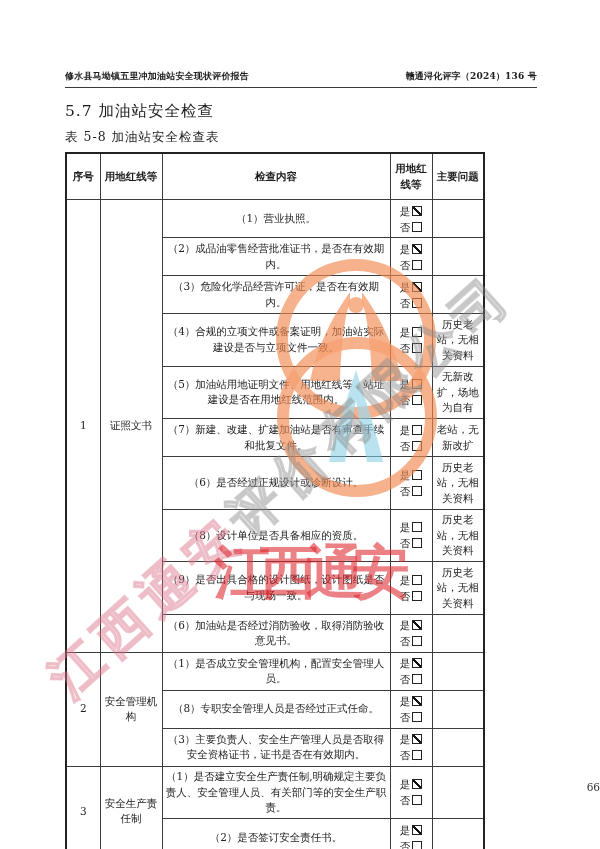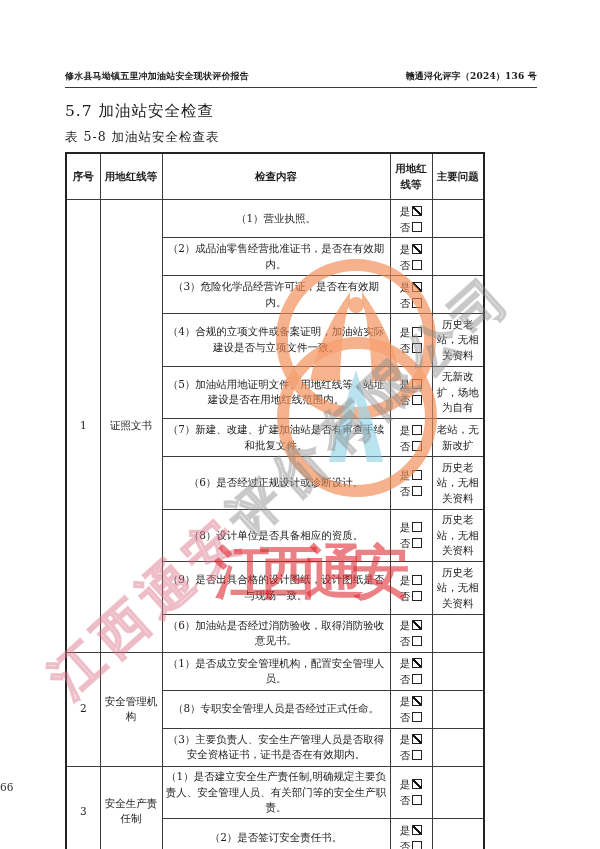--- a/index.html
+++ b/index.html
@@ -22,21 +22,21 @@
   table.insp th,table.insp td{border:1px solid #3c3c3c;font-size:10.5px;line-height:15.5px;
     padding:2.5px 3px;text-align:center;vertical-align:middle;word-break:break-all;}
   table.insp th{font-weight:700;padding:7px 2px;}
   col.col-no{width:34px;} col.col-item{width:62px;} col.col-content{width:228px;}
   col.col-result{width:42px;} col.col-problem{width:auto;}
   td.c-result{padding:2px 1px;}
   .res-line{white-space:nowrap;line-height:16px;}
   .cb{display:inline-block;width:8px;height:8px;border:1px solid #222;margin-left:2px;vertical-align:-1px;background:#fff;}
   .cb.checked{background:linear-gradient(45deg,transparent 38%,#111 38%,#111 62%,transparent 62%);}
 
-  .page-num{position:absolute;left:0;top:781px;width:600px;text-align:left;font-size:10.5px;color:#333;}
+  .page-num{position:absolute;left:0;top:781px;width:600px;text-align:right;font-size:10.5px;color:#333;}
 
   
   .wm{position:absolute;pointer-events:none;}
   .wm-seal{left:268px;top:252px;width:176px;height:256px;opacity:.8;}
   .wm-diag{left:58px;top:652px;transform:rotate(-42deg);transform-origin:0 50%;
     white-space:nowrap;font-weight:700;font-size:52px;letter-spacing:8px;}
   .wm-diag .seg-pink{color:rgba(225,125,145,.12);-webkit-text-stroke:1.6px rgba(219,117,138,.42);}
   .wm-diag .seg-gray{color:rgba(150,150,150,.12);-webkit-text-stroke:1.6px rgba(138,138,138,.40);}
   .wm-red{left:214px;top:534px;font-size:58px;font-weight:700;letter-spacing:-12px;
     color:rgba(221,38,44,.58);white-space:nowrap;}

